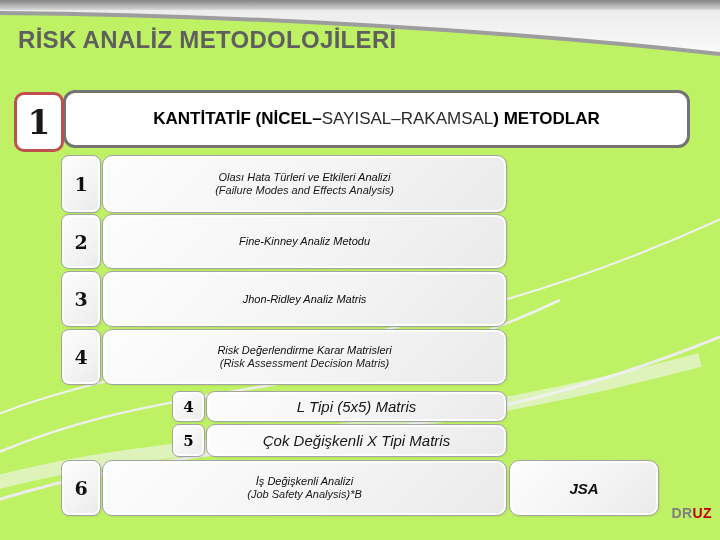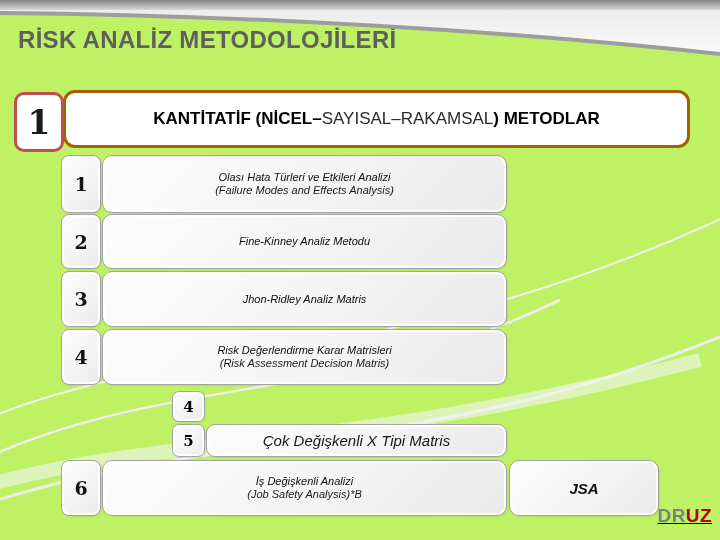--- a/index.html
+++ b/index.html
@@ -19,21 +19,21 @@
   
   .header-badge{
     position:absolute;left:14px;top:92px;width:44px;height:54px;
     background:#ffffff;border:3px solid #C0504D;border-radius:10px;
     display:flex;align-items:center;justify-content:center;
     font-family:"DejaVu Serif", serif;font-weight:bold;font-size:33px;color:#1a1a1a;
     z-index:4;
   }
   .header-box{
     position:absolute;left:63px;top:90px;width:621px;height:52px;
-    background:#ffffff;border:3px solid #a16207;border-radius:12px;
+    background:#ffffff;border:3px solid #737373;border-radius:12px;
     display:flex;align-items:center;justify-content:center;
     z-index:3;
   }
   .header-box .ht{font-size:17px;color:#000;white-space:pre;}
   .ht .b{font-weight:bold;}
   .ht .r{font-weight:normal;color:#2b2b2b;}
   
   .gbox{
     position:absolute;
     background:linear-gradient(135deg,#fdfdfd 0%,#f4f4f4 55%,#eaeaea 100%);
@@ -56,21 +56,21 @@
   .r1{top:155px;height:56px;}
   .r2{top:214px;height:53px;}
   .r3{top:271px;height:54px;}
   .r4{top:329px;height:54px;}
   .s4{top:391px;height:29px;}
   .s5{top:424px;height:31px;}
   .r6{top:460px;height:54px;}
   
   .brand{
     position:absolute;right:8px;top:505px;
-    font-size:19px;font-weight:bold;letter-spacing:0.4px;z-index:5;text-decoration:underline;
+    font-size:14px;font-weight:bold;letter-spacing:0.4px;z-index:5;
   }
   .brand .g{color:#7f7f7f;}
   .brand .rd{color:#C00000;}
 </style>
 </head>
 <body>
 
 <div class="slide">
 
   <svg class="deco" width="720" height="540" viewBox="0 0 720 540" style="z-index:0;">
@@ -119,20 +119,21 @@
     <div class="m-name">Jhon-Ridley Analiz Matris</div>
   </div>
 
   <div class="gbox numbox r4">4</div>
   <div class="gbox cbox r4">
     <div class="m-name">Risk Değerlendirme Karar Matrisleri</div>
     <div class="m-en">(Risk Assessment Decision Matris)</div>
   </div>
 
   <div class="gbox subnum s4">4</div>
+  <div class="gbox subbox s4">L Tipi (5x5) Matris</div>
 
   <div class="gbox subnum s5">5</div>
   <div class="gbox subbox s5">Çok Değişkenli X Tipi Matris</div>
 
   <div class="gbox numbox r6">6</div>
   <div class="gbox cbox r6">
     <div class="m-name">İş Değişkenli Analizi</div>
     <div class="m-en">(Job Safety Analysis)*B</div>
   </div>
   <div class="gbox tagbox r6">JSA</div>

